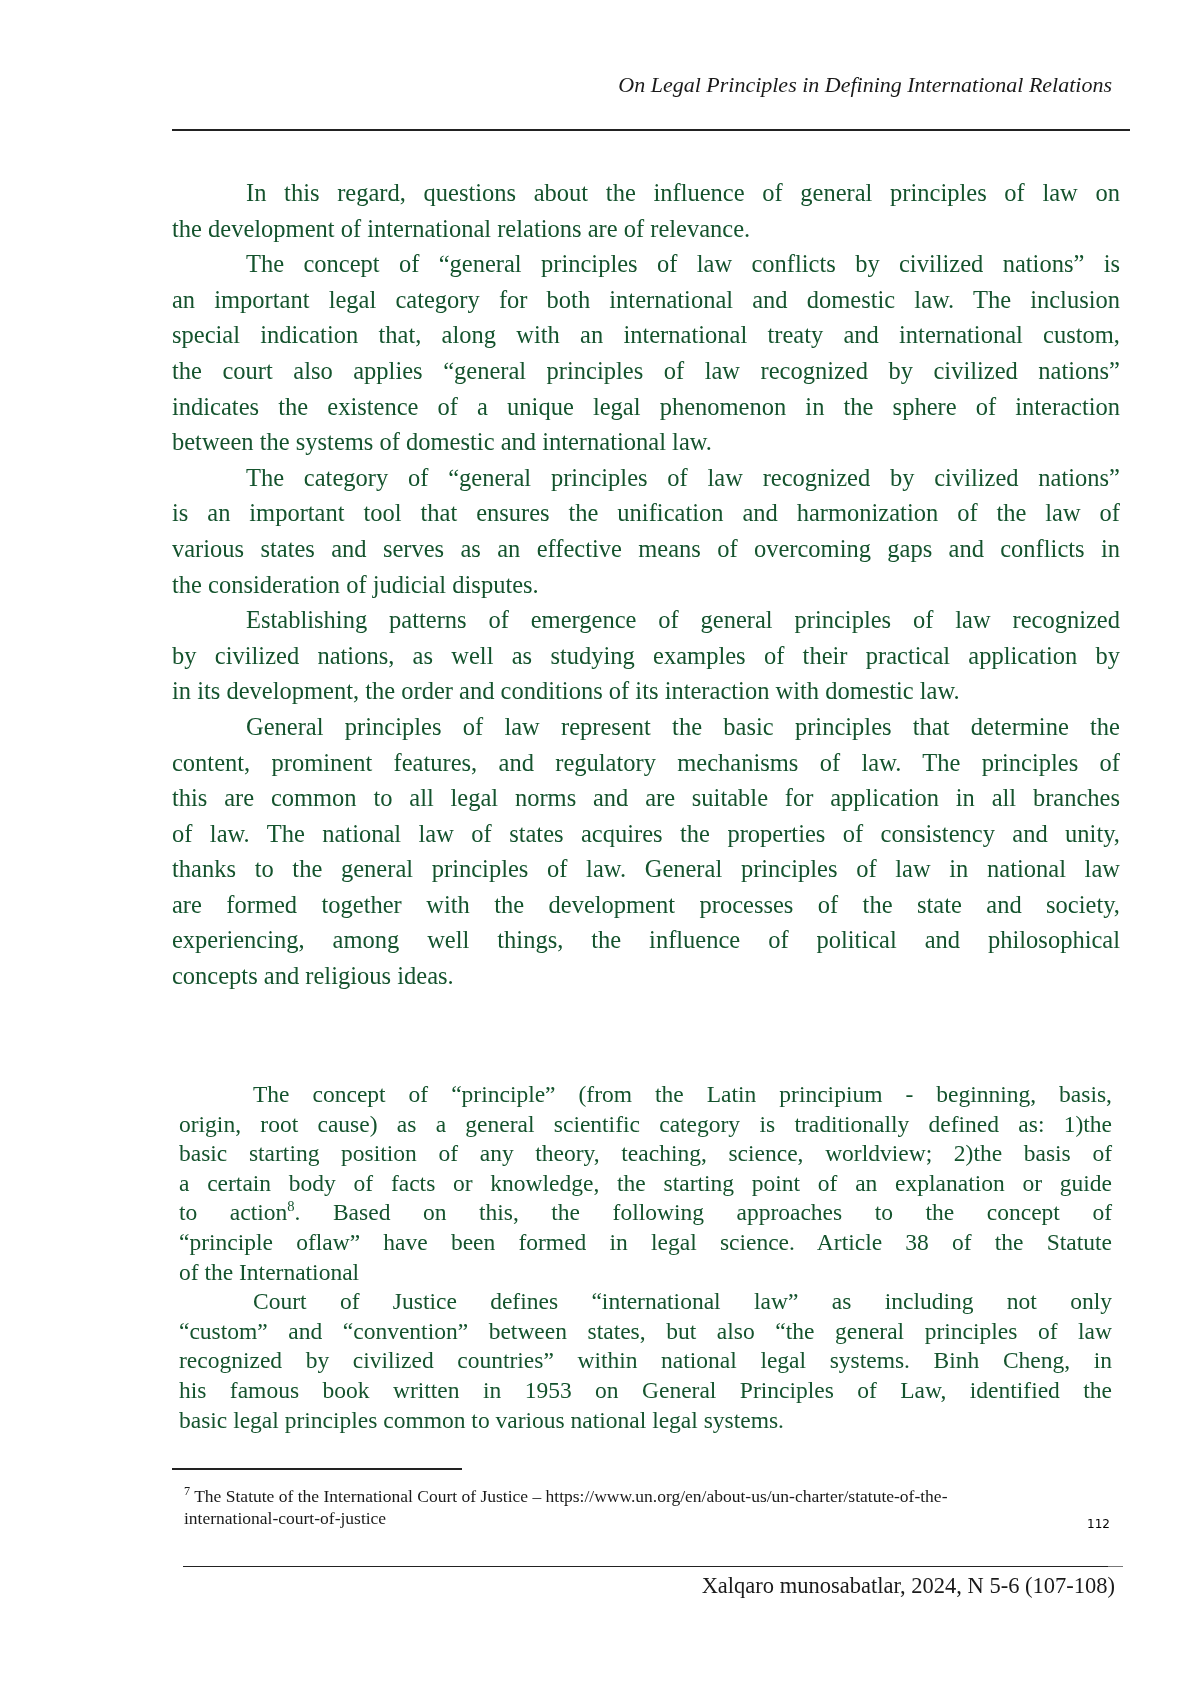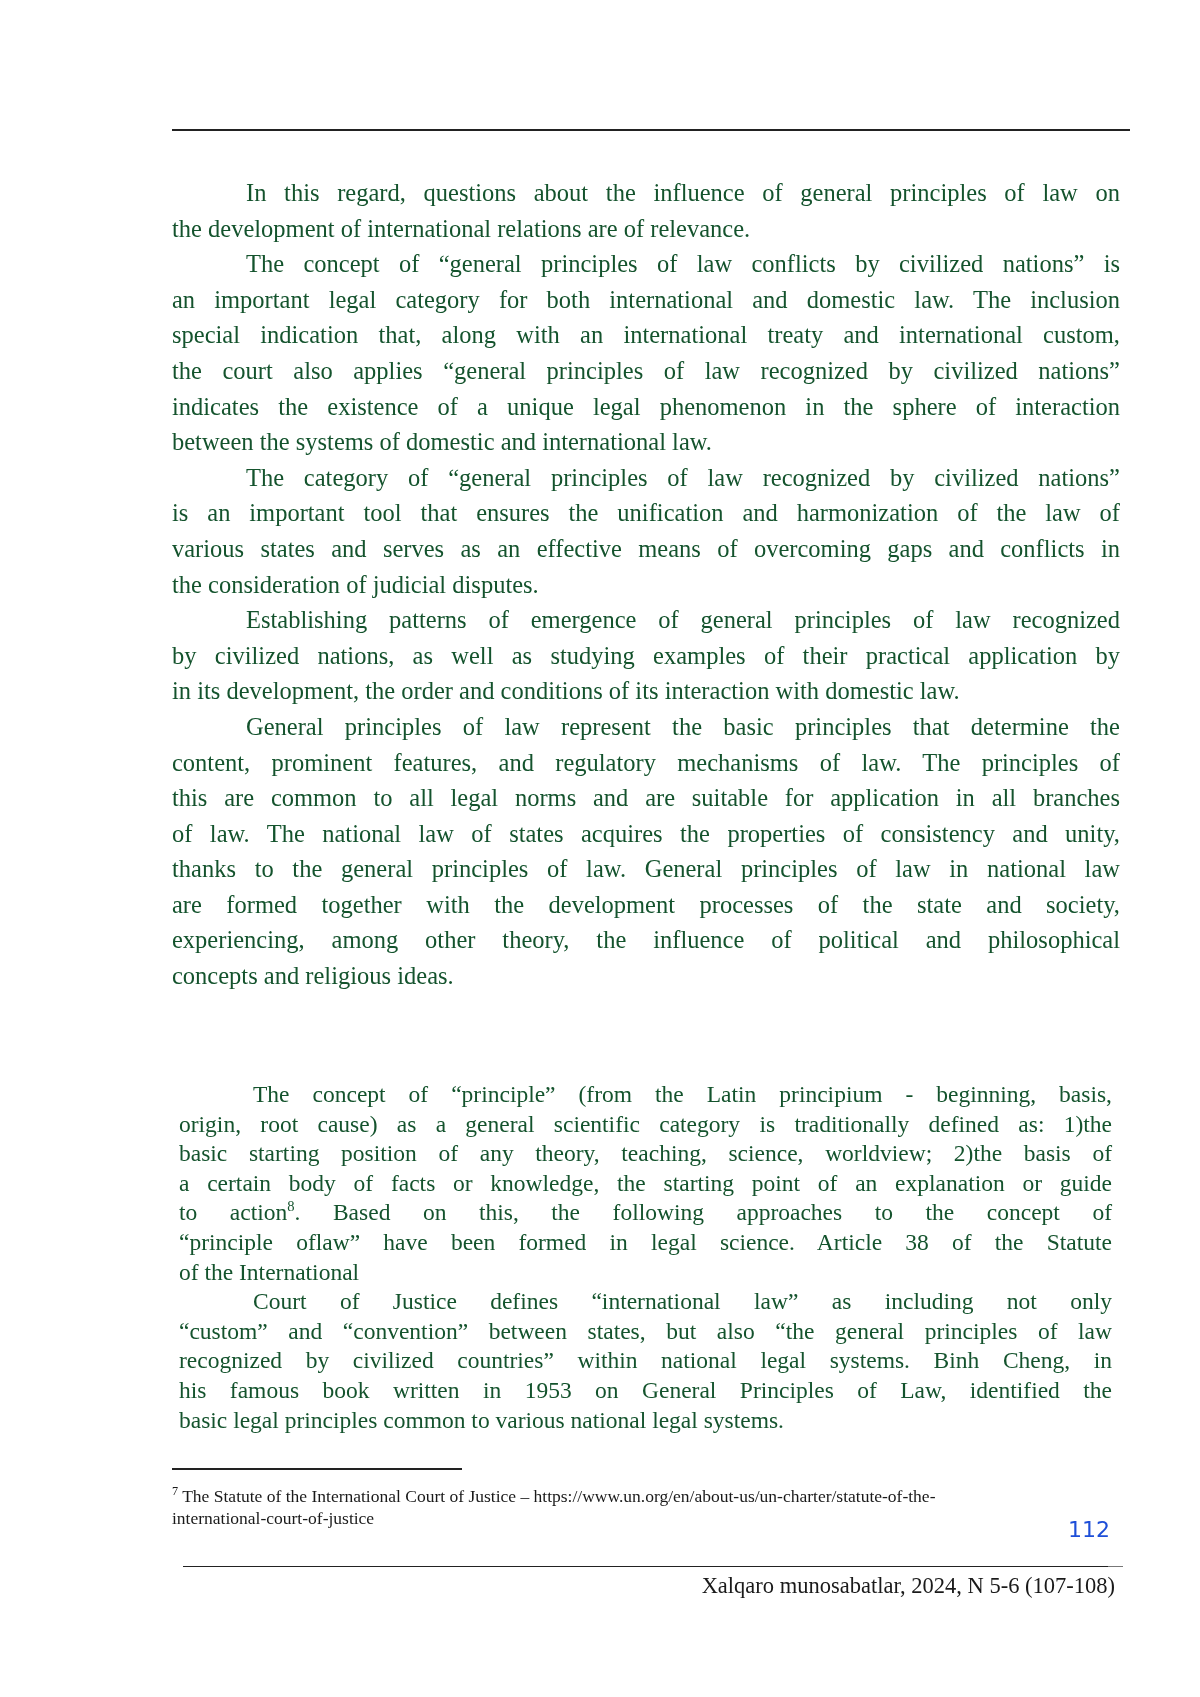--- a/index.html
+++ b/index.html
@@ -21,38 +21,39 @@
     .ln { display: block; white-space: nowrap; text-align: justify; text-align-last: justify; overflow: visible; }
     .ln.last { text-align-last: left; }
     .ln.indent { padding-left: 74px; }
     sup { font-size: 0.62em; line-height: 0; vertical-align: super; }
 
     .fn-rule { position: absolute; left: 172px; top: 1468px; width: 290px; height: 1.5px; background: #222; }
     .footnote {
       position: absolute; left: 172px; top: 1485px; width: 900px;
       font-family: "Liberation Serif", serif; font-size: 17.5px; line-height: 22px; color: #1a1a1a;
     }
-    .footnote .fn-line { display: block; white-space: nowrap; }
+    .footnote .fn-line { display: block; white-space: nowrap; margin-left: 12px; }
     .footnote sup { font-size: 0.7em; }
     .page-number {
       position: absolute; right: 90px; top: 1517px;
-      font-family: "DejaVu Sans", sans-serif; font-size: 22px; color: #1d4ed8;
+      font-family: "DejaVu Sans", sans-serif; font-size: 12px; color: #000000;
     }
     .foot-rule { position: absolute; left: 183px; top: 1566px; width: 940px; height: 1.2px; background: #222; }
     .foot-rule-tick { position: absolute; left: 1108px; top: 1566px; width: 15px; height: 1.2px; background: #777; }
     .journal-footer {
       position: absolute; right: 85px; top: 1573px;
       font-family: "Liberation Serif", serif; font-size: 22.5px; color: #1a1a1a; white-space: nowrap;
     }
   </style>
 </head>
 <body>
 
 <div class="page">
 
+  <div class="running-head">On Legal Principles in Defining International Relations</div>
   <div class="head-rule"></div>
 
   <div class="block block-a" id="block-a">
       <span class="ln indent"><span>In this regard, questions about the influence of general principles of law on</span></span>
       <span class="ln last"><span>the development of international relations are of relevance.</span></span>
       <span class="ln indent"><span>The concept of “general principles of law conflicts by civilized nations” is</span></span>
       <span class="ln"><span>an important legal category for both international and domestic law. The inclusion</span></span>
       <span class="ln"><span>special indication that, along with an international treaty and international custom,</span></span>
       <span class="ln"><span>the court also applies “general principles of law recognized by civilized nations”</span></span>
       <span class="ln"><span>indicates the existence of a unique legal phenomenon in the sphere of interaction</span></span>
@@ -63,21 +64,21 @@
       <span class="ln last"><span>the consideration of judicial disputes.</span></span>
       <span class="ln indent"><span>Establishing patterns of emergence of general principles of law recognized</span></span>
       <span class="ln"><span>by civilized nations, as well as studying examples of their practical application by</span></span>
       <span class="ln last"><span>in its development, the order and conditions of its interaction with domestic law.</span></span>
       <span class="ln indent"><span>General principles of law represent the basic principles that determine the</span></span>
       <span class="ln"><span>content, prominent features, and regulatory mechanisms of law. The principles of</span></span>
       <span class="ln"><span>this are common to all legal norms and are suitable for application in all branches</span></span>
       <span class="ln"><span>of law. The national law of states acquires the properties of consistency and unity,</span></span>
       <span class="ln"><span>thanks to the general principles of law. General principles of law in national law</span></span>
       <span class="ln"><span>are formed together with the development processes of the state and society,</span></span>
-      <span class="ln"><span>experiencing, among other theory, the influence of political and philosophical</span></span>
+      <span class="ln"><span>experiencing, among well things, the influence of political and philosophical</span></span>
       <span class="ln last"><span>concepts and religious ideas.</span></span>
     </div>
   <div class="block block-b" id="block-b">
       <span class="ln indent"><span>The concept of “principle” (from the Latin principium - beginning, basis,</span></span>
       <span class="ln"><span>origin, root cause) as a general scientific category is traditionally defined as: 1)the</span></span>
       <span class="ln"><span>basic starting position of any theory, teaching, science, worldview; 2)the basis of</span></span>
       <span class="ln"><span>a certain body of facts or knowledge, the starting point of an explanation or guide</span></span>
       <span class="ln"><span>to action</span><sup>8</sup><span>. Based on this, the following approaches to the concept of</span></span>
       <span class="ln"><span>“principle oflaw” have been formed in legal science. Article 38  of  the  Statute</span></span>
       <span class="ln last"><span>of  the  International</span></span>

